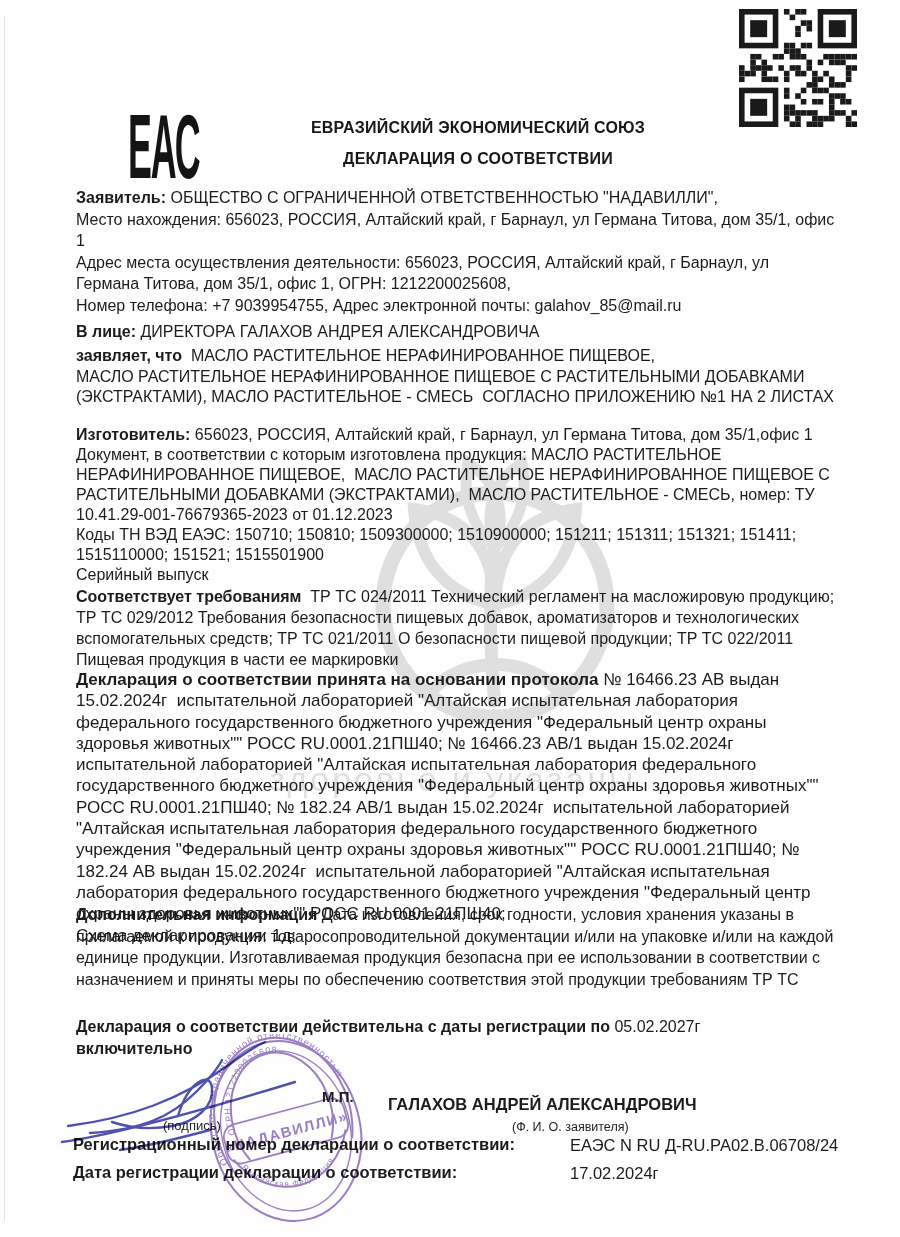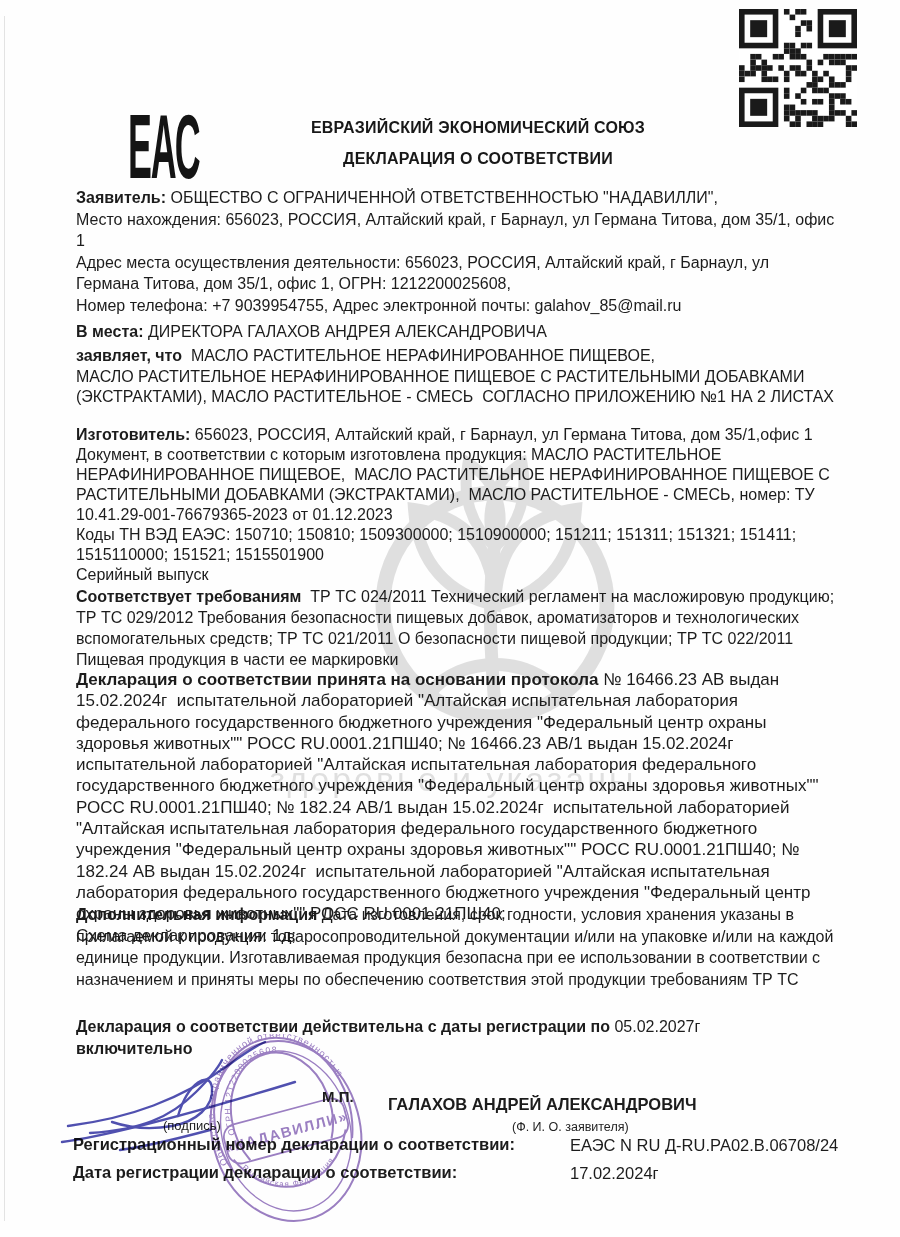--- a/index.html
+++ b/index.html
@@ -208,21 +208,21 @@
       <path d="M100 238 C 130 200 200 200 230 238" stroke-width="13"></path>
     </svg>
   </div>
   <div id="wm-tagline" class="wm">здоровье и указаны</div>
 
   <p id="p-applicant" class="para"><b>Заявитель:</b><span> ОБЩЕСТВО С ОГРАНИЧЕННОЙ ОТВЕТСТВЕННОСТЬЮ "НАДАВИЛЛИ",
 Место нахождения: 656023, РОССИЯ, Алтайский край, г Барнаул, ул Германа Титова, дом 35/1, офис 1
 Адрес места осуществления деятельности: 656023, РОССИЯ, Алтайский край, г Барнаул, ул Германа Титова, дом 35/1, офис 1, ОГРН: 1212200025608,
 Номер телефона: +7 9039954755, Адрес электронной почты: galahov_85@mail.ru</span></p>
 
-  <p id="p-person" class="para"><b>В места:</b><span> ДИРЕКТОРА ГАЛАХОВ АНДРЕЯ АЛЕКСАНДРОВИЧА</span></p>
+  <p id="p-person" class="para"><b>В лице:</b><span> ДИРЕКТОРА ГАЛАХОВ АНДРЕЯ АЛЕКСАНДРОВИЧА</span></p>
 
   <p id="p-declares" class="para"><b>заявляет, что</b><span>  МАСЛО РАСТИТЕЛЬНОЕ НЕРАФИНИРОВАННОЕ ПИЩЕВОЕ,
 МАСЛО РАСТИТЕЛЬНОЕ НЕРАФИНИРОВАННОЕ ПИЩЕВОЕ С РАСТИТЕЛЬНЫМИ ДОБАВКАМИ (ЭКСТРАКТАМИ), МАСЛО РАСТИТЕЛЬНОЕ - СМЕСЬ  СОГЛАСНО ПРИЛОЖЕНИЮ №1 НА 2 ЛИСТАХ</span></p>
 
   <p id="p-manufacturer" class="para"><b>Изготовитель:</b><span> 656023, РОССИЯ, Алтайский край, г Барнаул, ул Германа Титова, дом 35/1,офис 1
 Документ, в соответствии с которым изготовлена продукция: МАСЛО РАСТИТЕЛЬНОЕ НЕРАФИНИРОВАННОЕ ПИЩЕВОЕ,  МАСЛО РАСТИТЕЛЬНОЕ НЕРАФИНИРОВАННОЕ ПИЩЕВОЕ С РАСТИТЕЛЬНЫМИ ДОБАВКАМИ (ЭКСТРАКТАМИ),  МАСЛО РАСТИТЕЛЬНОЕ - СМЕСЬ, номер: ТУ 10.41.29-001-76679365-2023 от 01.12.2023
 Коды ТН ВЭД ЕАЭС: 150710; 150810; 1509300000; 1510900000; 151211; 151311; 151321; 151411; 1515110000; 151521; 1515501900
 Серийный выпуск</span></p>
 
   <p id="p-complies" class="para"><b>Соответствует требованиям</b><span>  ТР ТС 024/2011 Технический регламент на масложировую продукцию; ТР ТС 029/2012 Требования безопасности пищевых добавок, ароматизаторов и технологических вспомогательных средств; ТР ТС 021/2011 О безопасности пищевой продукции; ТР ТС 022/2011 Пищевая продукция в части ее маркировки</span></p>

